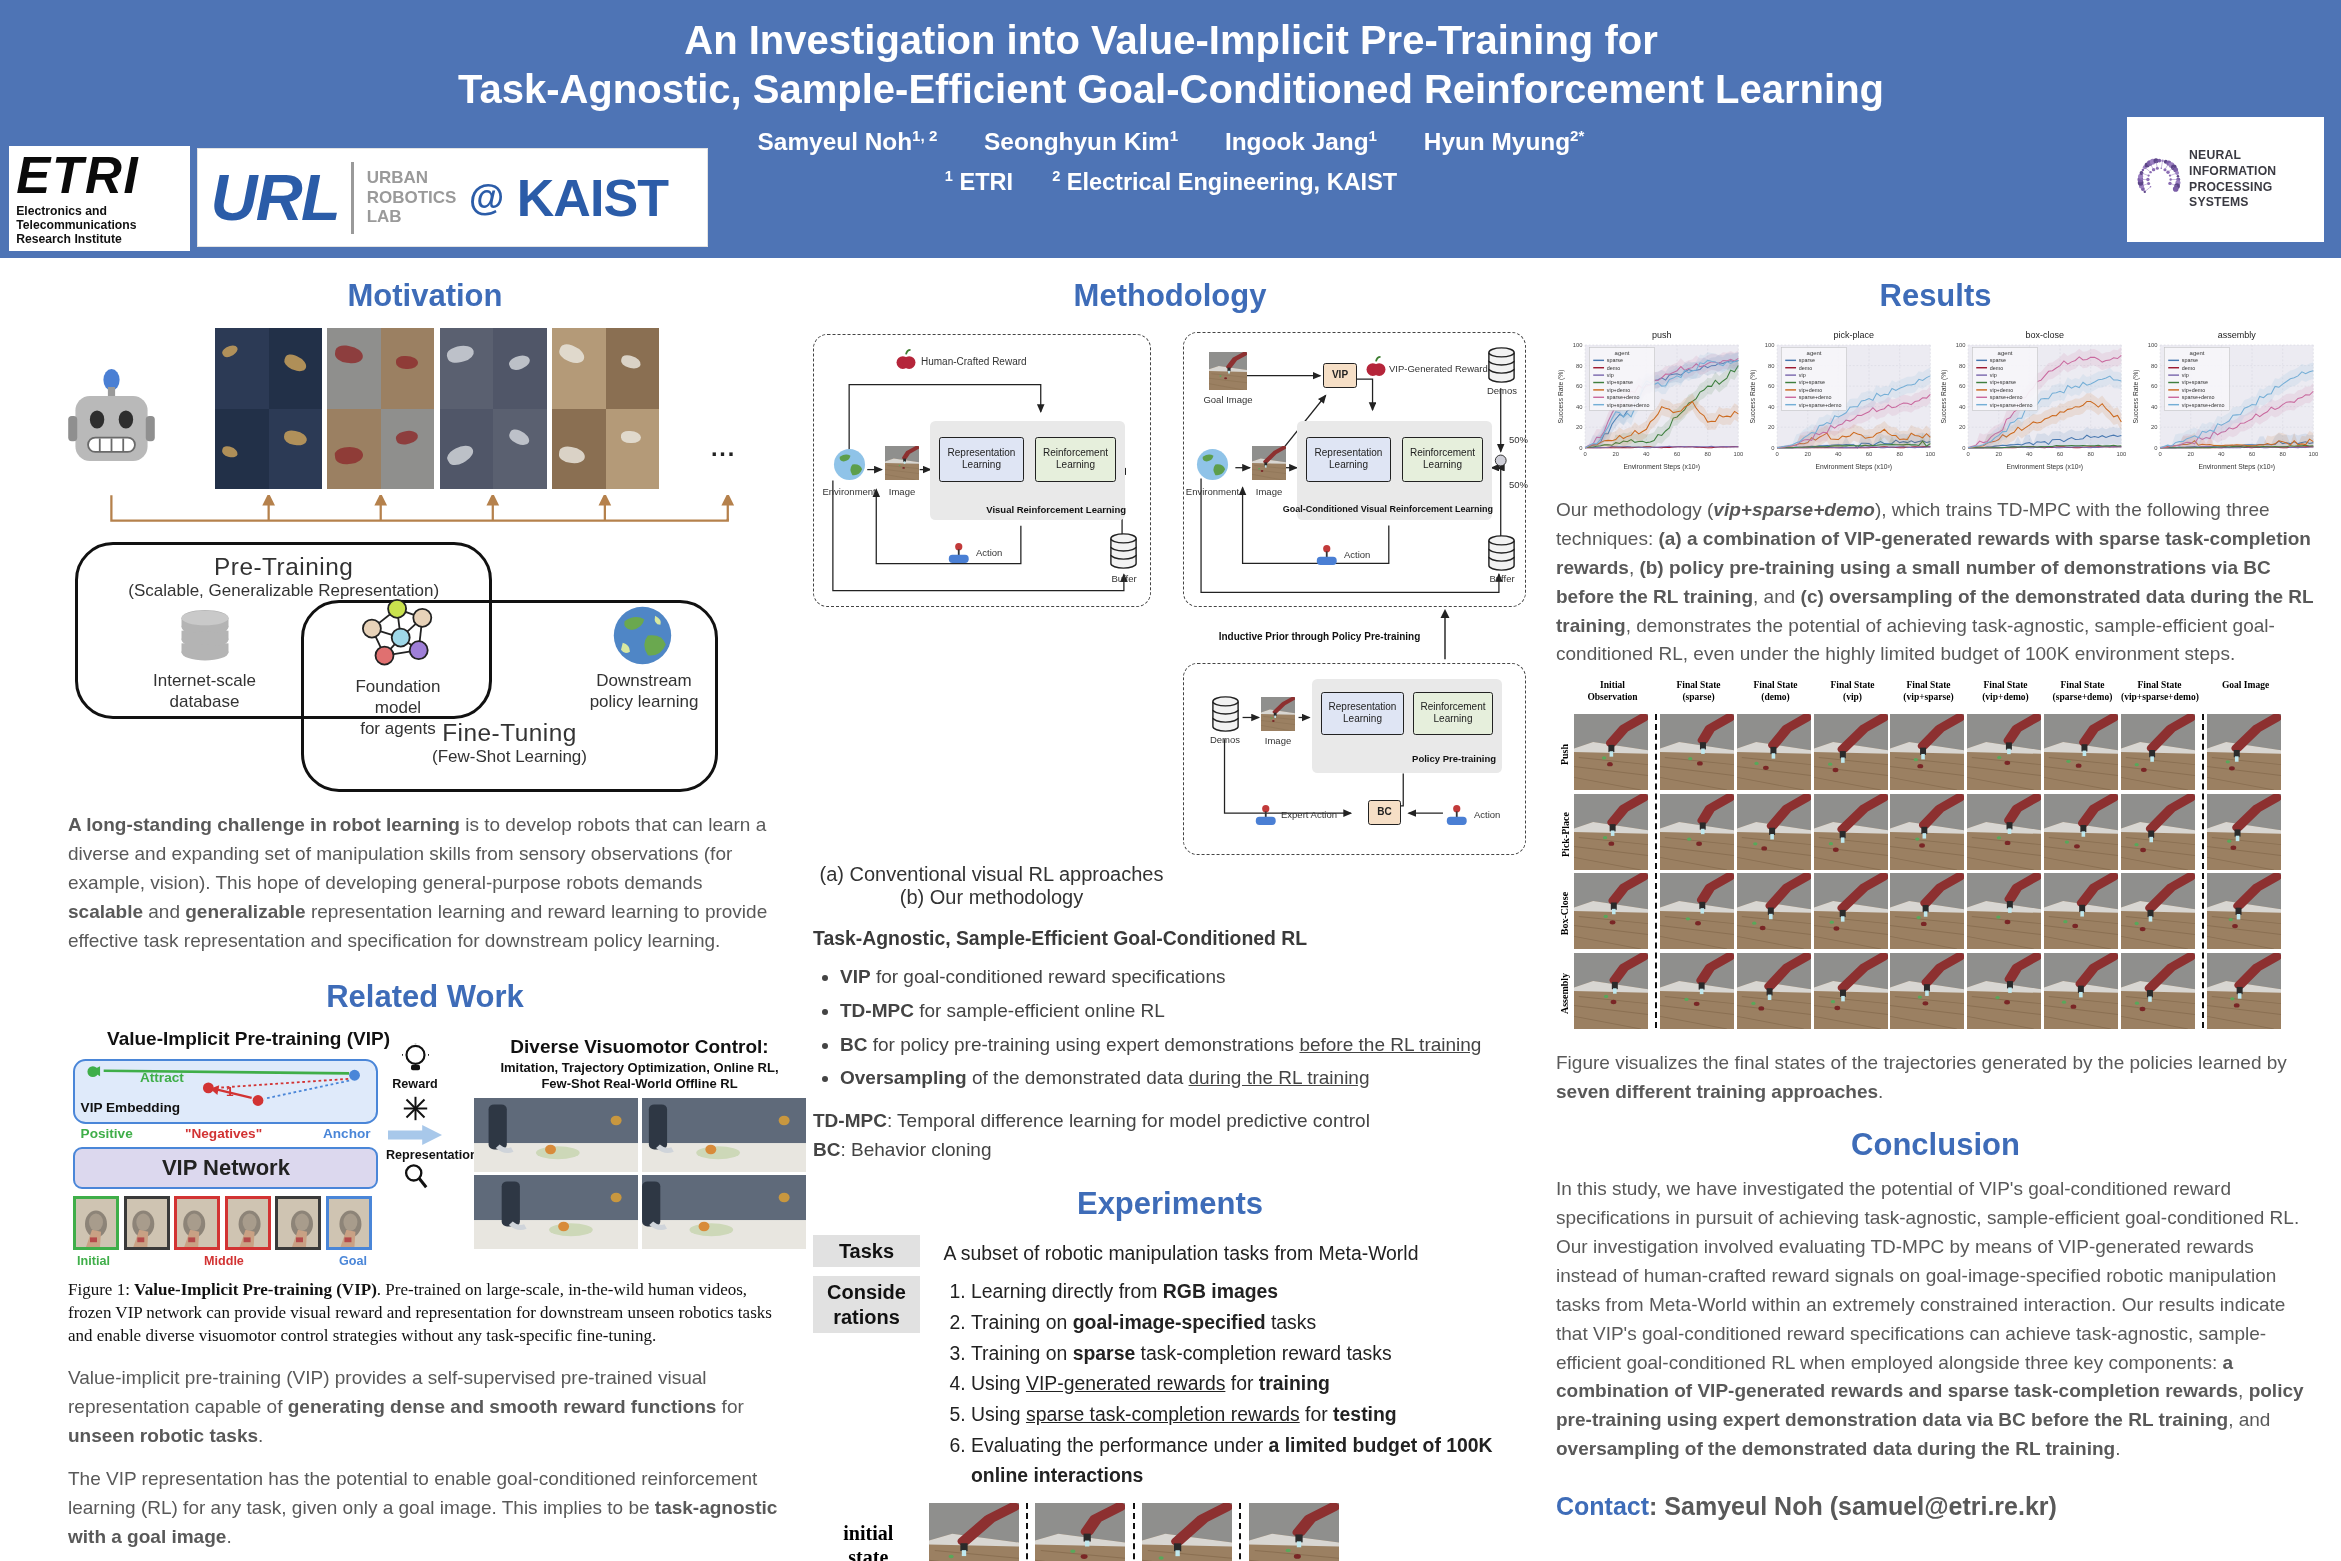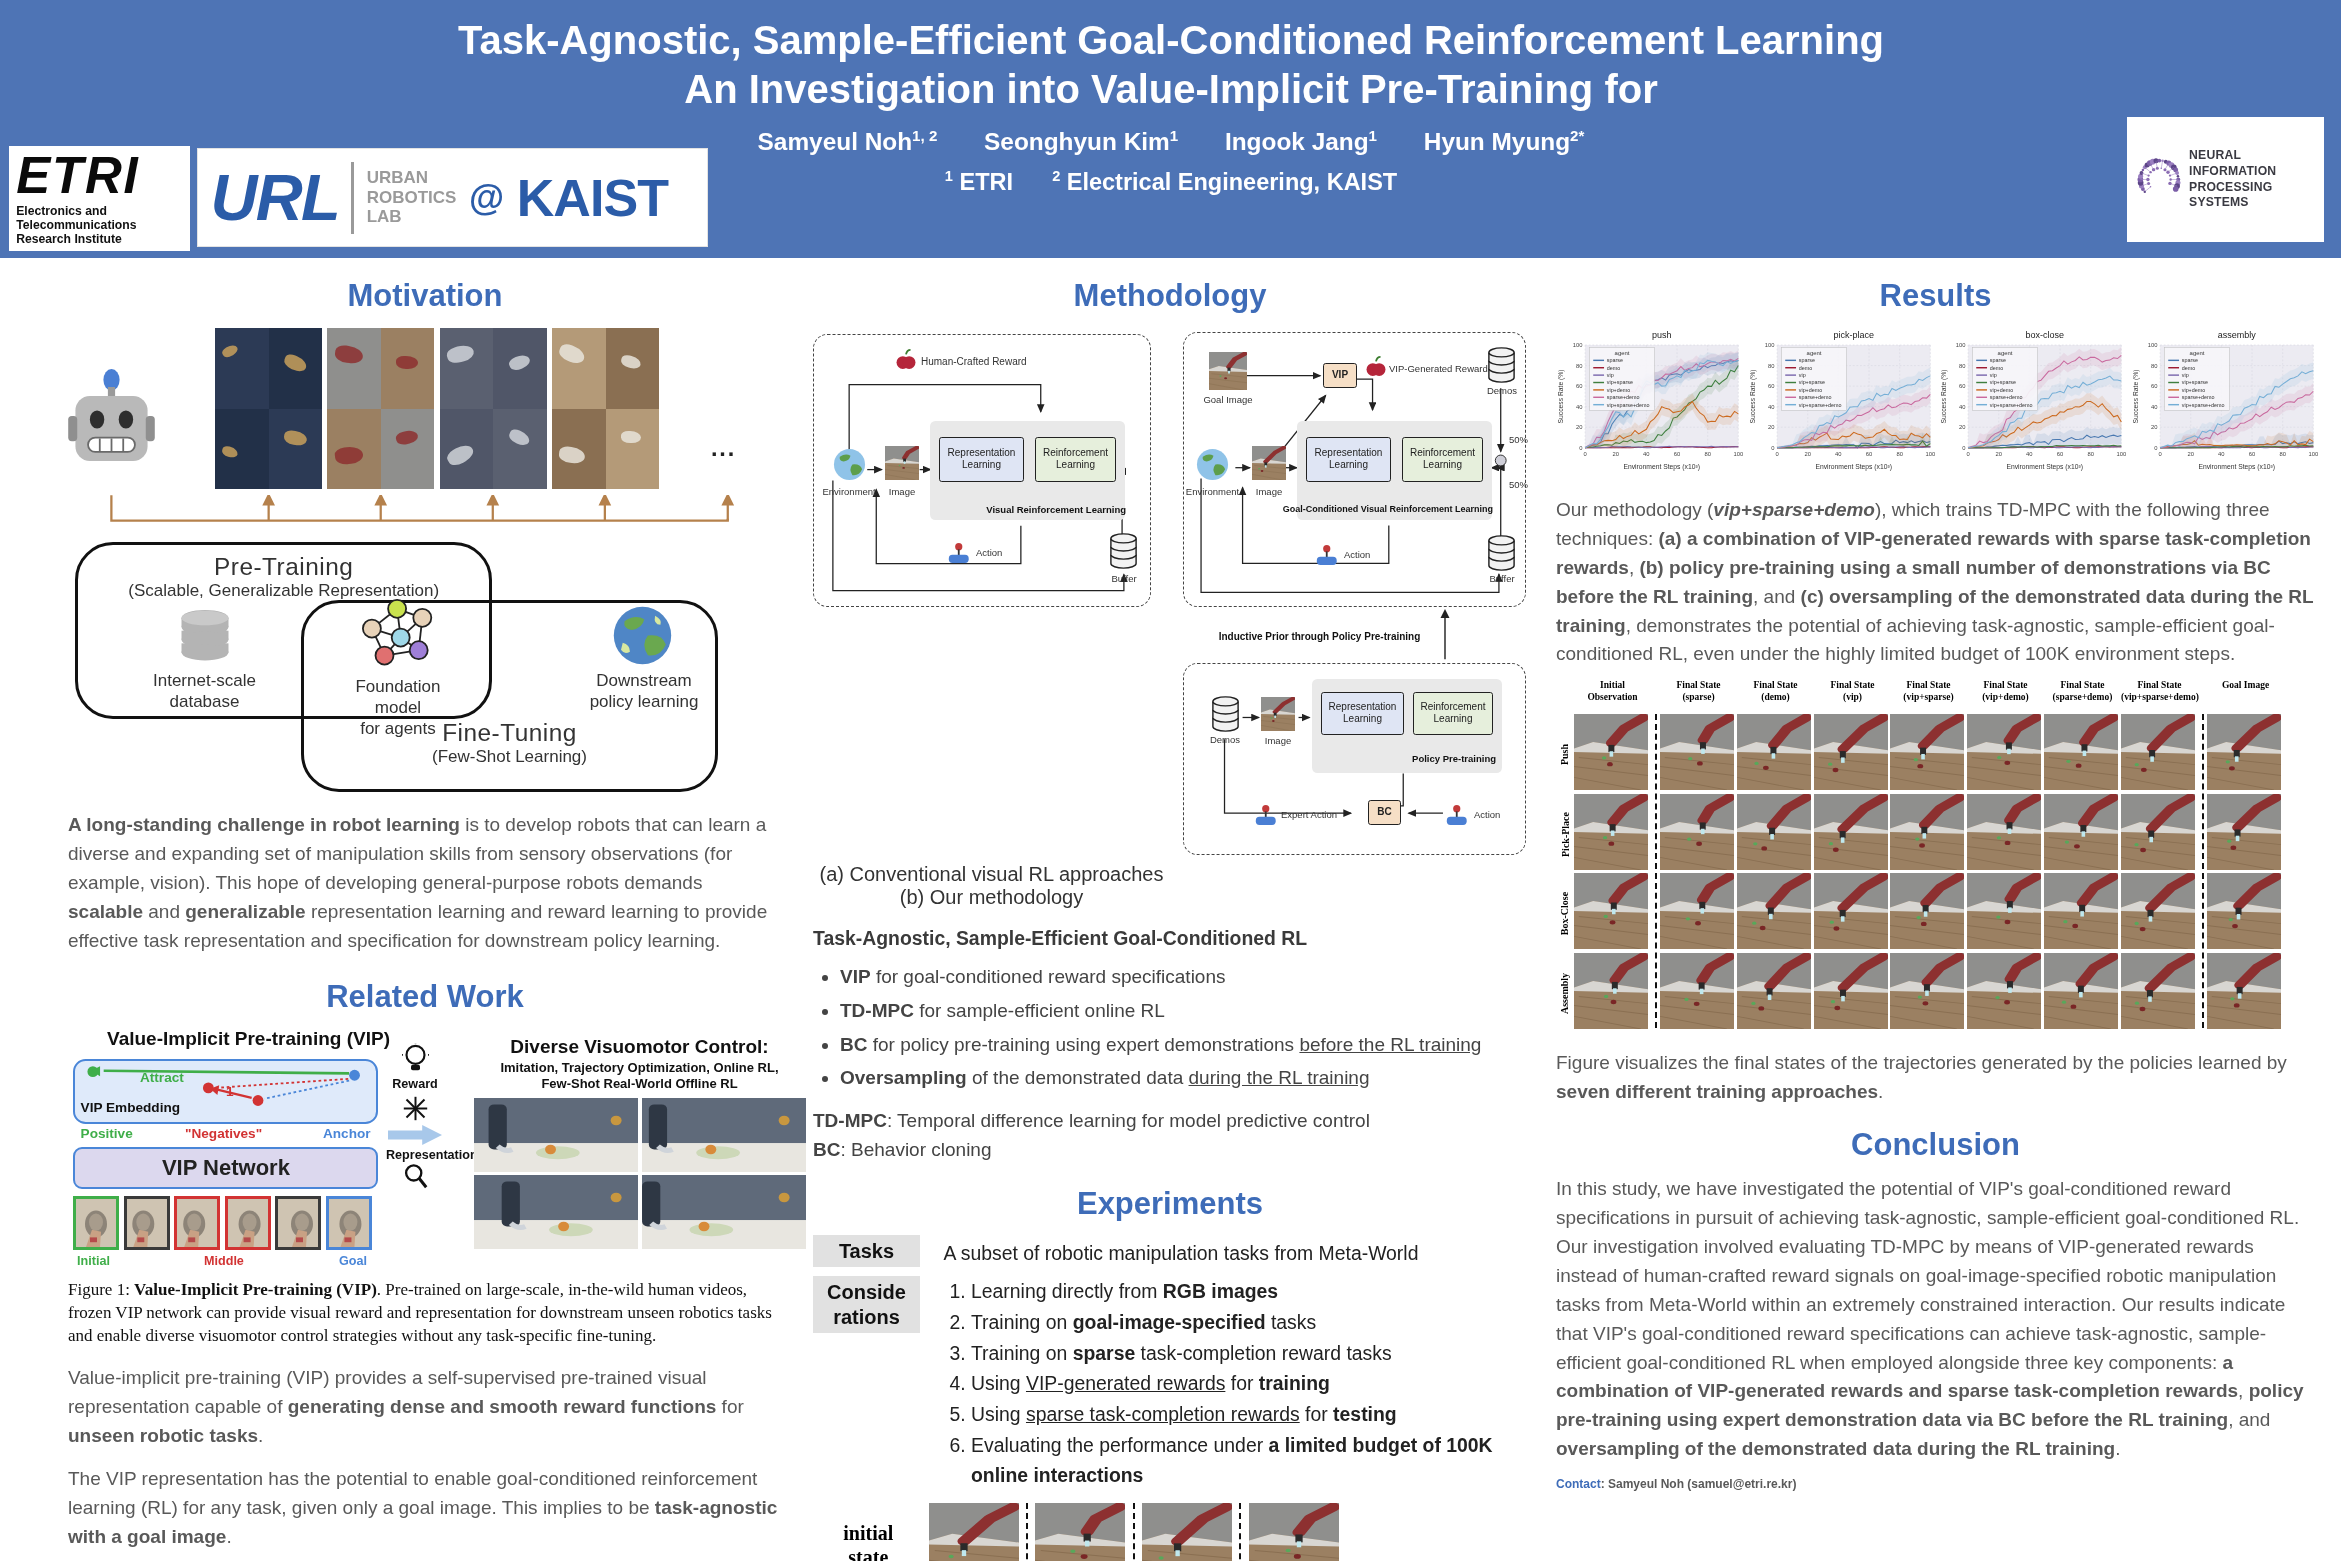--- a/index.html
+++ b/index.html
@@ -93,31 +93,31 @@
     padding:3.6px 9px; min-width:107px; white-space:pre-line; line-height:1.25; }
   .exp-text { font-size:19.4px; color:#222; margin-left:23.5px; line-height:1.45; }
   ol.exp-list { margin-left:51px; }
   ol.exp-list li { font-size:19.4px; color:#222; line-height:1.58; }
   .exp-grid { position:relative; margin-top:12.6px; height:235px; }
 
   
   .charts { display:flex; gap:3.6px; margin-top:1.8px; }
   .chart { width:188px; height:155px; }
   .res-grid { position:relative; margin-top:11px; }
-  .concl-contact { margin-top:11px; font-size:12px; }
+  .concl-contact { margin-top:23px; font-size:25px; }
 </style>
 </head>
 <body>
 
 <div class="poster">
 
   <div class="header">
     <div class="title">
+      <div>An Investigation into Value-Implicit Pre-Training for</div>
       <div>Task-Agnostic, Sample-Efficient Goal-Conditioned Reinforcement Learning</div>
-      <div>An Investigation into Value-Implicit Pre-Training for</div>
     </div>
     <div class="authors">
       <span class="auth"><span>Samyeul Noh</span><sup>1, 2</sup></span>
       <span class="auth"><span>Seonghyun Kim</span><sup>1</sup></span>
       <span class="auth"><span>Ingook Jang</span><sup>1</sup></span>
       <span class="auth"><span>Hyun Myung</span><sup>2*</sup></span>
     </div>
     <div class="affils">
       <span class="aff"><sup>1</sup> <span>ETRI</span></span>
       <span class="aff"><sup>2</sup> <span>Electrical Engineering, KAIST</span></span>

